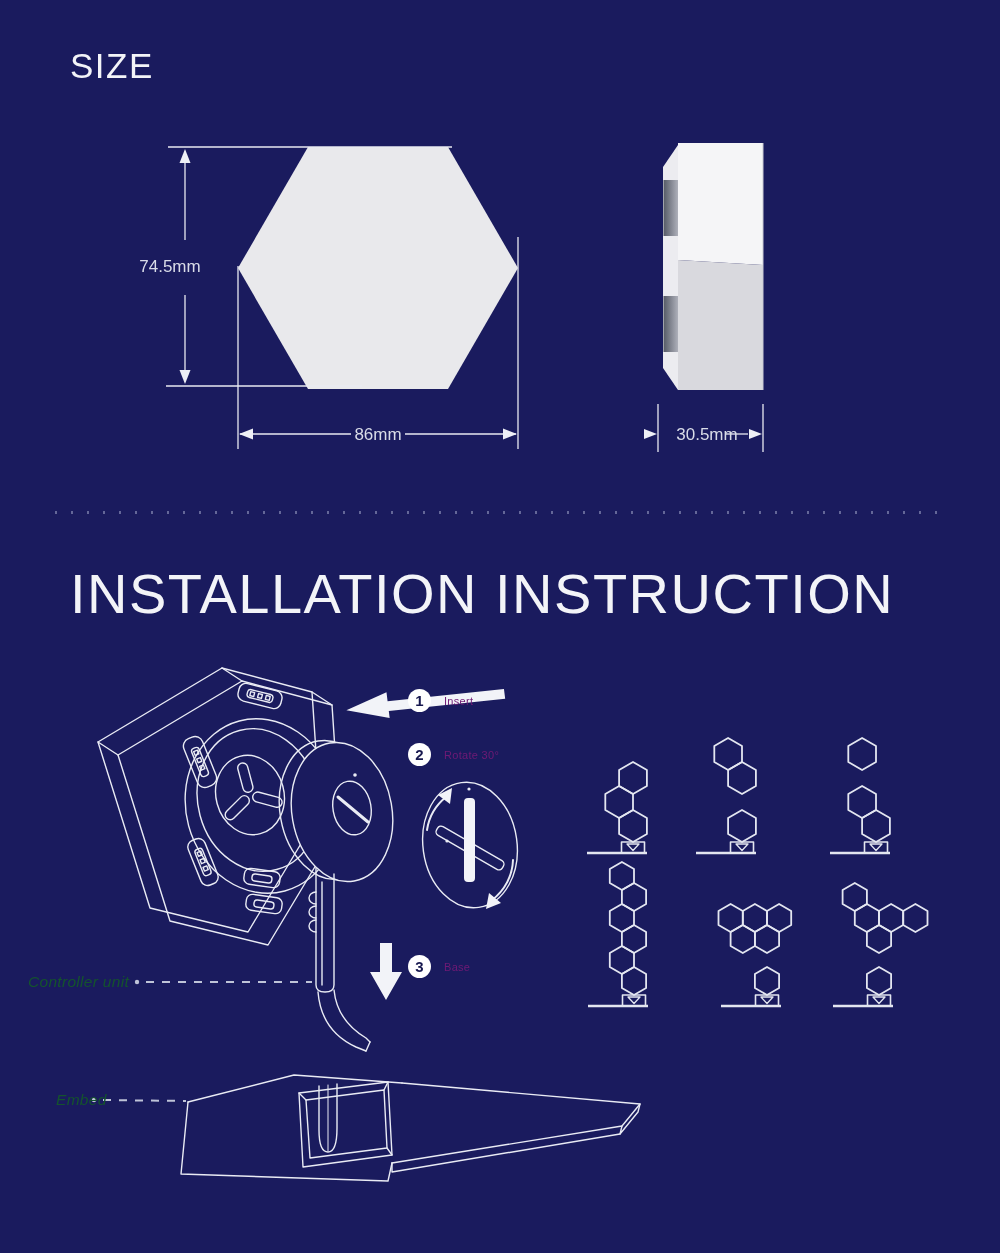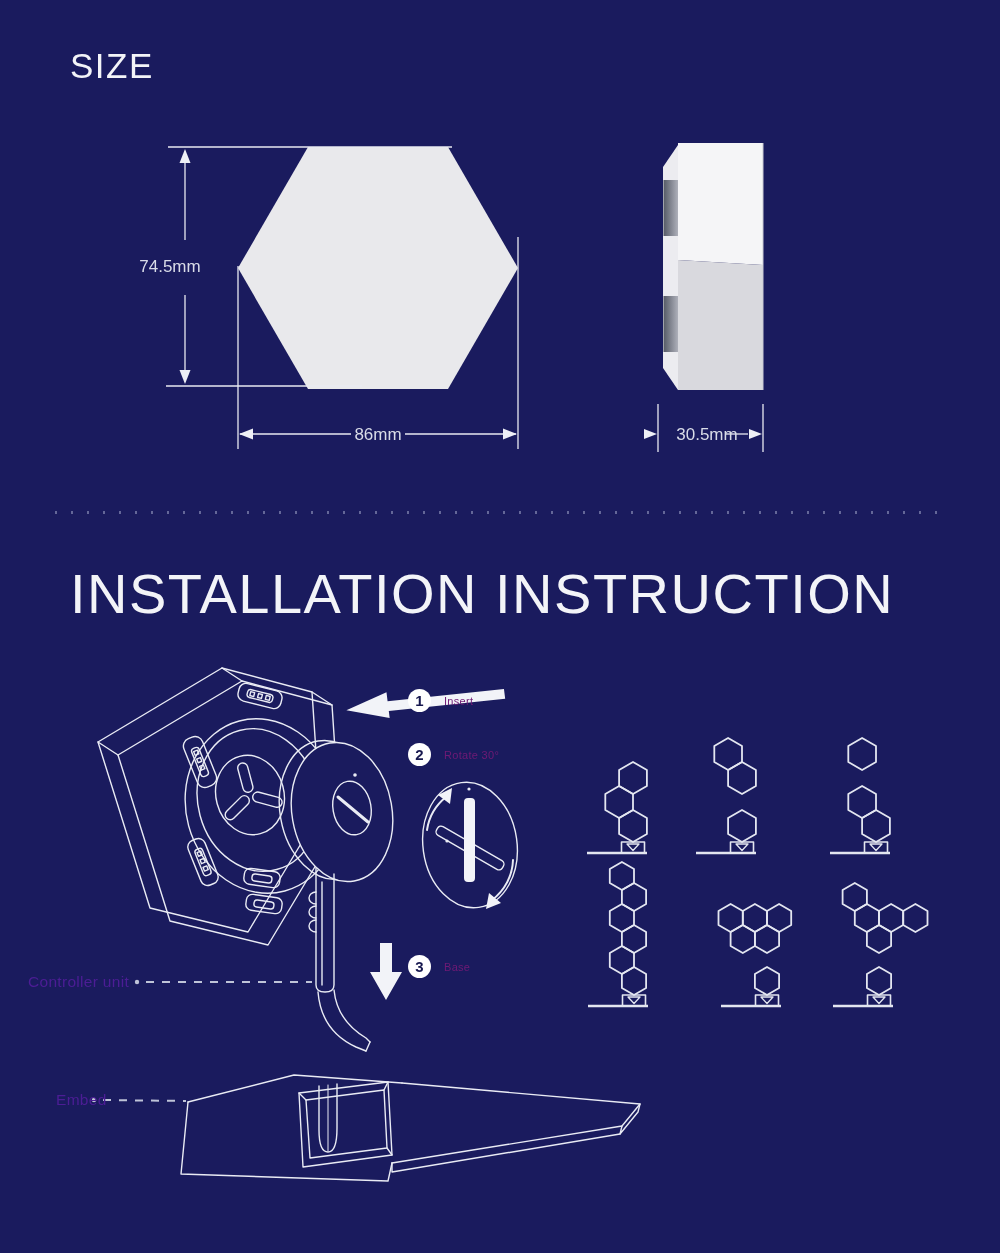--- a/index.html
+++ b/index.html
@@ -15,21 +15,21 @@
   svg text{fill:#d9dce8;font-family:"Liberation Sans",sans-serif;font-size:17px;}
   .dim{stroke:#e8eaf2;stroke-width:1.3;fill:none;}
   .dimfill{fill:#eef0f6;stroke:none;}
   .art{stroke:#e9ebf4;stroke-width:1.4;fill:none;stroke-linejoin:round;stroke-linecap:round;}
   .artbg{fill:#1a1b5e;}
   .solid{fill:#f2f3f8;stroke:none;}
   .step{position:absolute;display:flex;align-items:center;gap:13px;}
   .step-circle{width:23px;height:23px;border-radius:50%;background:#ffffff;color:#17184f;
        font-size:15px;font-weight:bold;text-align:center;line-height:23px;flex:0 0 auto;}
   .step-label{color:#701a75;font-size:11px;letter-spacing:.3px;text-align:right;}
-  .part-label{position:absolute;color:#4c1d95;font-size:15.5px;letter-spacing:.3px;}
+  .part-label{position:absolute;color:#14532d;font-size:15.5px;letter-spacing:.3px;font-style:italic;}
 </style>
 </head>
 <body>
 
 <div class="stage"></div>
 
 <div id="size-title" class="title">SIZE</div>
 
 <svg style="top:0" width="1000" height="520" viewBox="0 0 1000 520">
   <defs>

